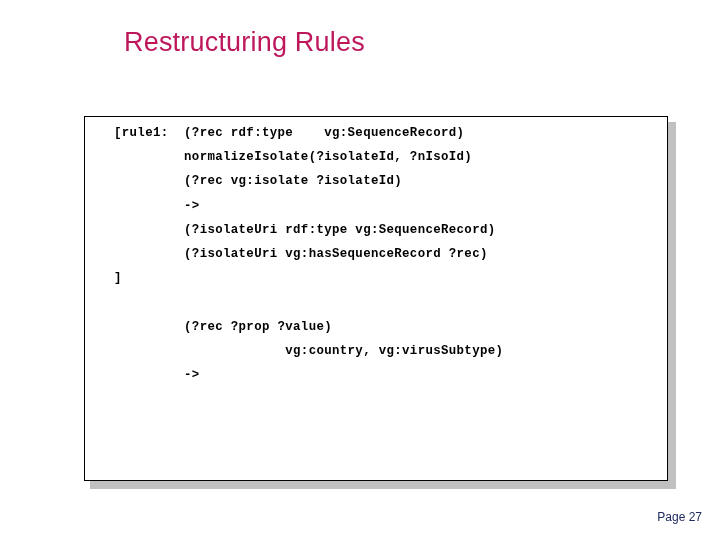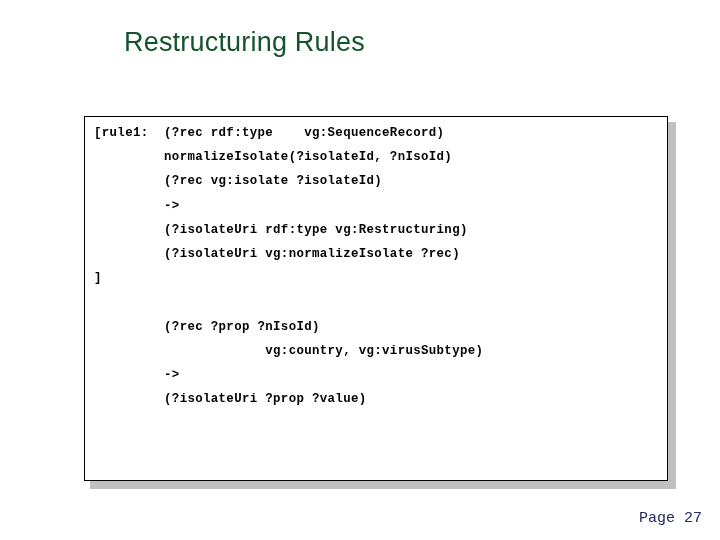--- a/index.html
+++ b/index.html
@@ -16,21 +16,21 @@
   }
 
   
   .slide-title {
     position: absolute;
     left: 124px;
     top: 27px;
     font-family: "Liberation Sans", sans-serif;
     font-size: 27px;
     font-weight: normal;
-    color: #14532d;
+    color: #be185d;
     letter-spacing: 0.2px;
     white-space: pre;
   }
 
   
   .code-shadow {
     position: absolute;
     left: 90px;
     top: 122px;
     width: 586px;
@@ -56,54 +56,54 @@
   }
   .code-line {
     font-family: "Liberation Mono", "DejaVu Sans Mono", monospace;
     font-size: 12.4px;
     font-weight: bold;
     color: #000000;
     line-height: 24.2px;
     height: 24.2px;
     white-space: pre;
     letter-spacing: 0.35px;
+    margin-left: 20px;
   }
   .code-line.blank {
     height: 24.2px;
   }
 
   
   .page-number {
     position: absolute;
     right: 18px;
     top: 510px;
-    font-family: Liberation Mono, monospace;
-    font-size: 15px;
+    font-family: Liberation Sans, sans-serif;
+    font-size: 12px;
     color: #202a60;
     white-space: pre;
   }
 </style>
 </head>
 <body>
 
 <div class="slide-title">Restructuring Rules</div>
 
 <div class="code-shadow"></div>
 
 <div class="code-box">
   <div class="code-inner">
     <div class="code-line">[rule1:  (?rec rdf:type    vg:SequenceRecord)</div>
     <div class="code-line">         normalizeIsolate(?isolateId, ?nIsoId)</div>
     <div class="code-line">         (?rec vg:isolate ?isolateId)</div>
     <div class="code-line">         -&gt;</div>
-    <div class="code-line">         (?isolateUri rdf:type vg:Restructuring)</div>
-    <div class="code-line">         (?isolateUri vg:normalizeIsolate ?rec)</div>
+    <div class="code-line">         (?isolateUri rdf:type vg:SequenceRecord)</div>
+    <div class="code-line">         (?isolateUri vg:hasSequenceRecord ?rec)</div>
     <div class="code-line">]</div>
     <div class="code-line blank"></div>
-    <div class="code-line">         (?rec ?prop ?nIsoId)</div>
+    <div class="code-line">         (?rec ?prop ?value)</div>
     <div class="code-line">                      vg:country, vg:virusSubtype)</div>
     <div class="code-line">         -&gt;</div>
-    <div class="code-line">         (?isolateUri ?prop ?value)</div>
 
   </div>
 </div>
 
 <div class="page-number">Page 27</div>
 
 </body></html>

